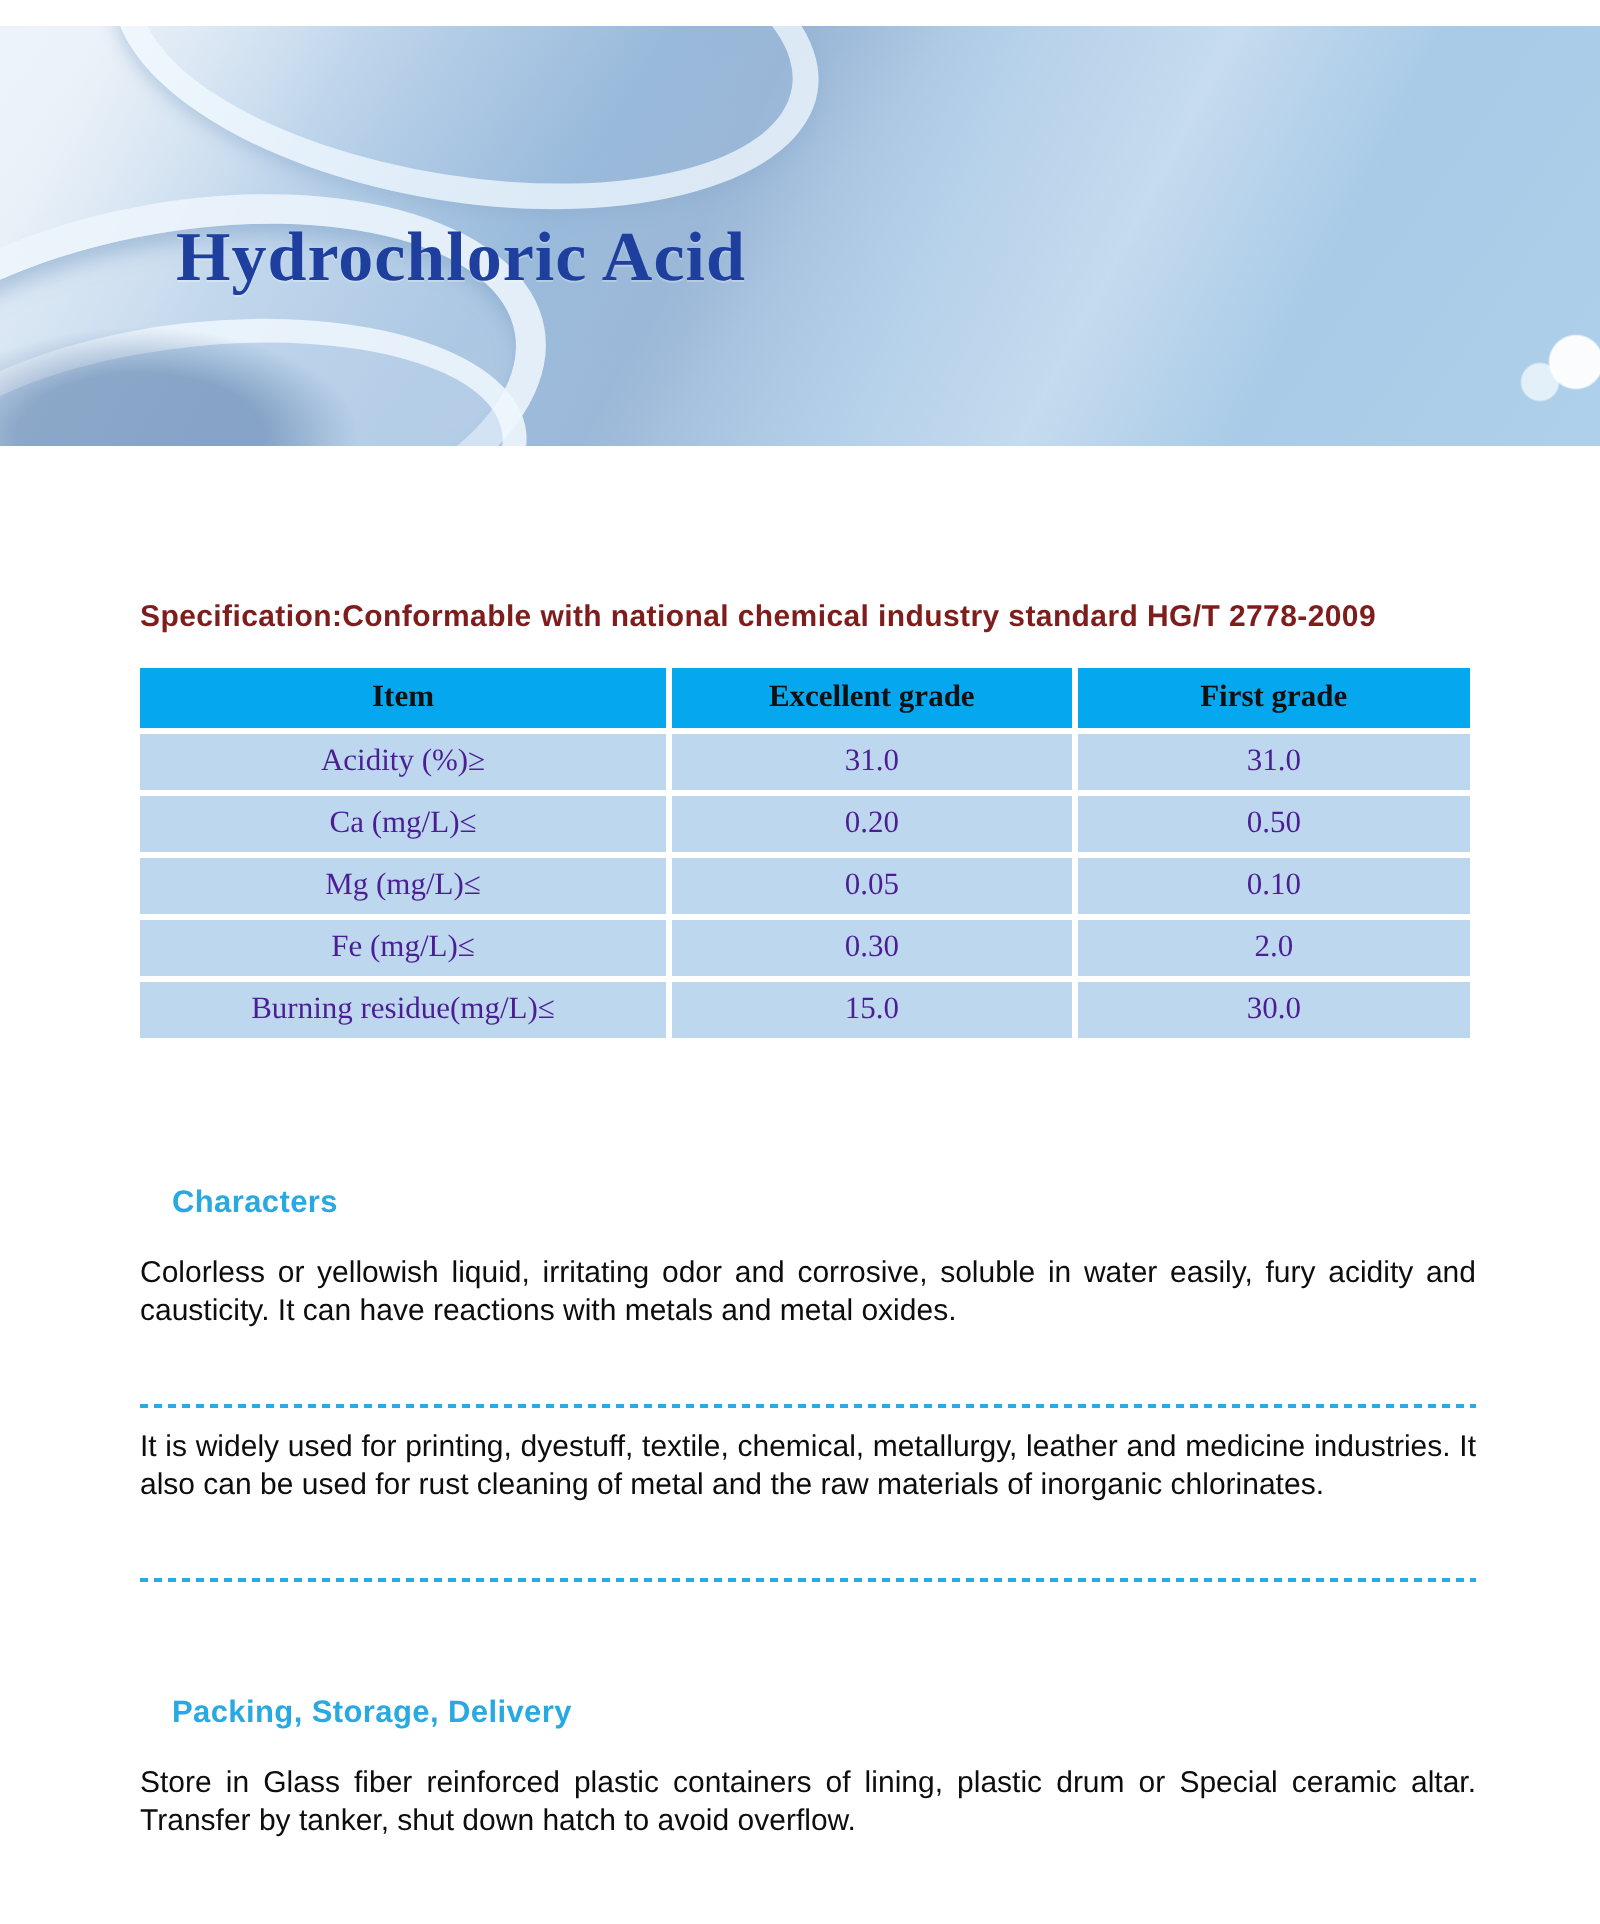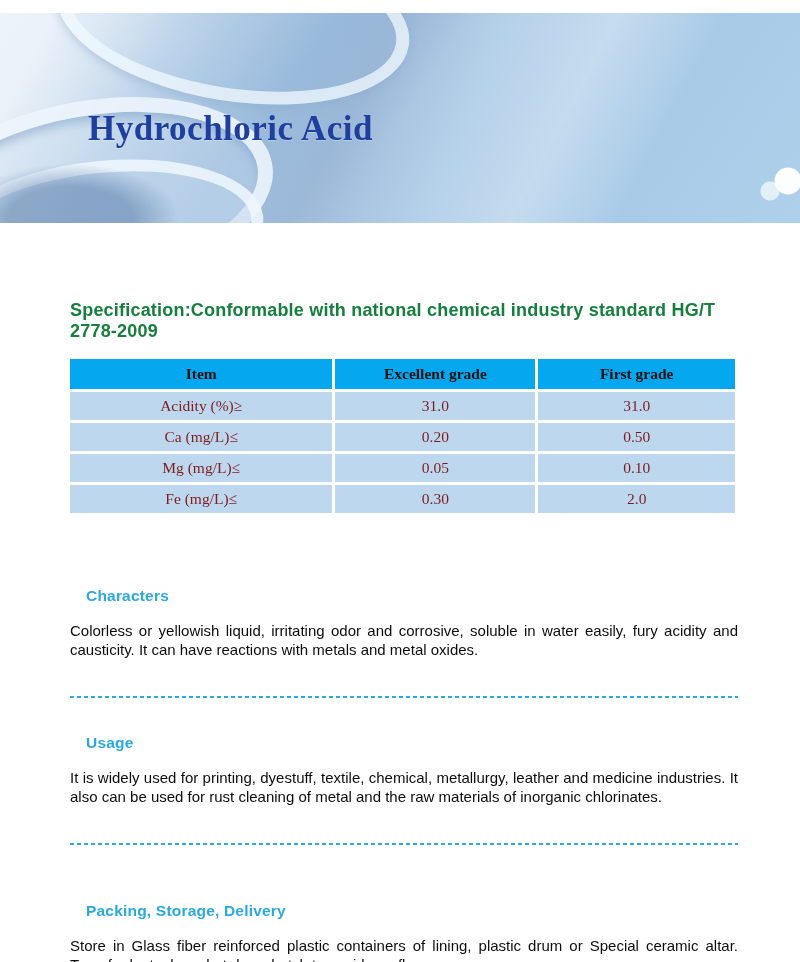--- a/index.html
+++ b/index.html
@@ -41,35 +41,35 @@
     font-family:"Liberation Serif", serif;font-weight:bold;
     font-size:35px;letter-spacing:0.5px;color:#1e3f9e;
     text-shadow:0 1px 0 rgba(255,255,255,0.25);
   }
 
   
   .content{padding:0 62px 0 70px;}
 
   .spec-heading{
     margin:77px 0 0 0;
-    font-size:18px;font-weight:bold;color:#15803d;letter-spacing:0.2px;
+    font-size:15px;font-weight:bold;color:#7f1d1d;letter-spacing:0.2px;
   }
 
   table.spec{
     border-collapse:separate;border-spacing:3px;
     margin:14px 0 0 -3px;
     font-family:"Liberation Serif", serif;font-size:15.5px;
   }
   table.spec th{
     background:#05a8ee;color:#101010;font-weight:bold;
     height:30px;text-align:center;padding:0 4px;
     font-family:"Liberation Serif", serif;font-size:15.5px;
   }
   table.spec td{
-    background:#bdd7ee;color:#7f1d1d;
+    background:#bdd7ee;color:#4c1d95;
     height:28px;text-align:center;padding:0 4px;
   }
   .col-item{width:259px;}
   .col-grade1{width:195px;}
   .col-grade2{width:192px;}
 
   .section-heading{
     margin:16px;font-size:15.5px;font-weight:bold;color:#29a9e1;letter-spacing:0.2px;
   }
   .mt-chars{margin-top:71px;}
@@ -121,29 +121,33 @@
       <tr>
         <td>Mg (mg/L)≤</td>
         <td>0.05</td>
         <td>0.10</td>
       </tr>
       <tr>
         <td>Fe (mg/L)≤</td>
         <td>0.30</td>
         <td>2.0</td>
       </tr>
+      <tr>
+        <td>Burning residue(mg/L)≤</td>
+        <td>15.0</td>
+        <td>30.0</td>
+      </tr>
     </tbody>
   </table>
 
   <h3 class="section-heading mt-chars">Characters</h3>
   <p class="section-body">Colorless or yellowish liquid, irritating odor and corrosive, soluble in water easily, fury acidity and causticity. It can have reactions with metals and metal oxides.</p>
 
   <div class="divider"></div>
 
-  <h3 class="section-heading mt-usage">Usage</h3>
   <p class="section-body">It is widely used for printing, dyestuff, textile, chemical, metallurgy, leather and medicine industries. It also can be used for rust cleaning of metal and the raw materials of inorganic chlorinates.</p>
 
   <div class="divider"></div>
 
   <h3 class="section-heading mt-pack">Packing, Storage, Delivery</h3>
   <p class="section-body">Store in Glass fiber reinforced plastic containers of lining, plastic drum or Special ceramic altar. Transfer by tanker, shut down hatch to avoid overflow.</p>
 
 </div>
 
 </body></html>

